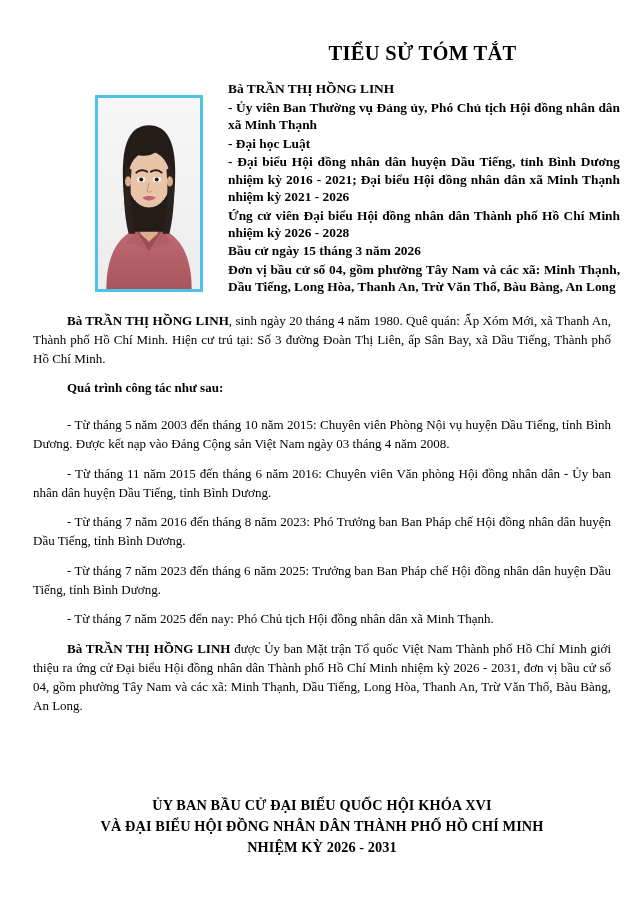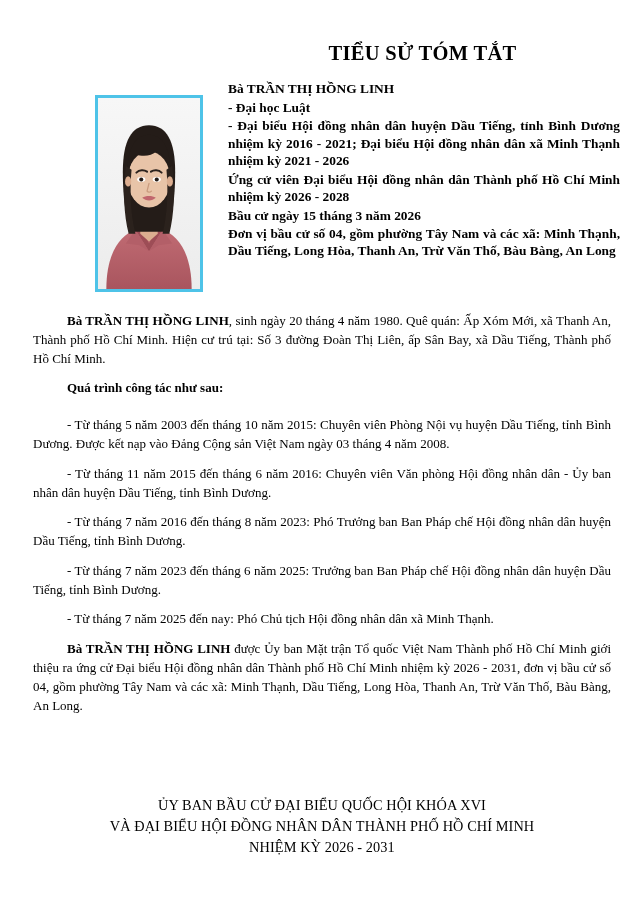--- a/index.html
+++ b/index.html
@@ -104,21 +104,21 @@
   .body-zone b { font-weight: bold; }
 
   
   .footer-zone {
     position: absolute;
     left: 33px;
     top: 795px;
     width: 578px;
     text-align: center;
     font-size: 14.3px;
-    font-weight: normal;
+    font-weight: bold;
     line-height: 1.48;
     letter-spacing: 0.1px;
   }
   .footer-zone div { margin: 0; }
 </style>
 </head>
 <body>
 
 <div class="page">
 
@@ -176,20 +176,21 @@
 
             <ellipse cx="32.5" cy="86" rx="3.2" ry="5.4" fill="#dcae90"></ellipse>
             <ellipse cx="75.5" cy="86" rx="3.2" ry="5.4" fill="#dcae90"></ellipse>
           </g>
         </svg>
       </div>
     </div>
 
     <div class="identity">
       <div class="id-line nojust">Bà TRẦN THỊ HỒNG LINH</div>
+      <div class="id-line">- Ủy viên Ban Thường vụ Đảng ủy, Phó Chủ tịch Hội đồng nhân dân xã Minh Thạnh</div>
       <div class="id-line nojust">- Đại học Luật</div>
       <div class="id-line">- Đại biểu Hội đồng nhân dân huyện Dầu Tiếng, tỉnh Bình Dương nhiệm kỳ 2016 - 2021; Đại biểu Hội đồng nhân dân xã Minh Thạnh nhiệm kỳ 2021 - 2026</div>
       <div class="id-line">Ứng cử viên Đại biểu Hội đồng nhân dân Thành phố Hồ Chí Minh nhiệm kỳ 2026 - 2028</div>
       <div class="id-line nojust">Bầu cử ngày 15 tháng 3 năm 2026</div>
       <div class="id-line">Đơn vị bầu cử số 04, gồm phường Tây Nam và các xã: Minh Thạnh, Dầu Tiếng, Long Hòa, Thanh An, Trừ Văn Thố, Bàu Bàng, An Long</div>
     </div>
   </div>
 
   <div class="body-zone">
 

